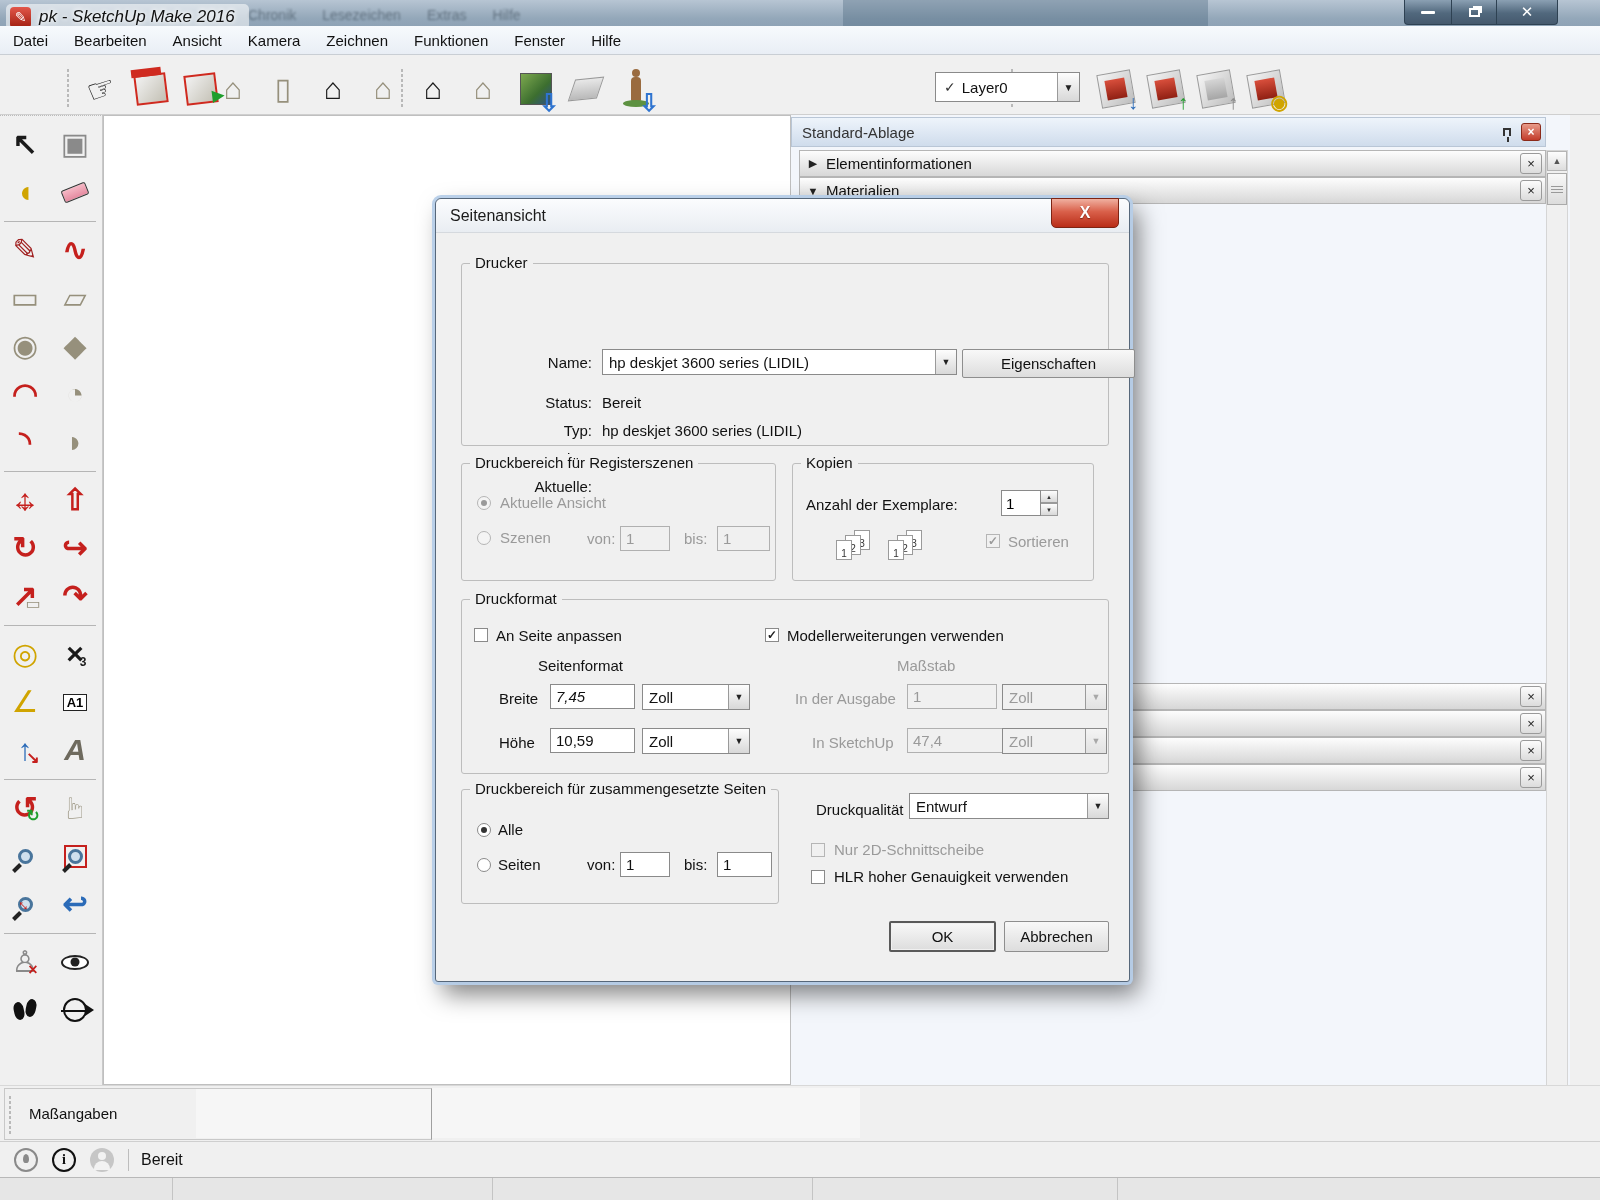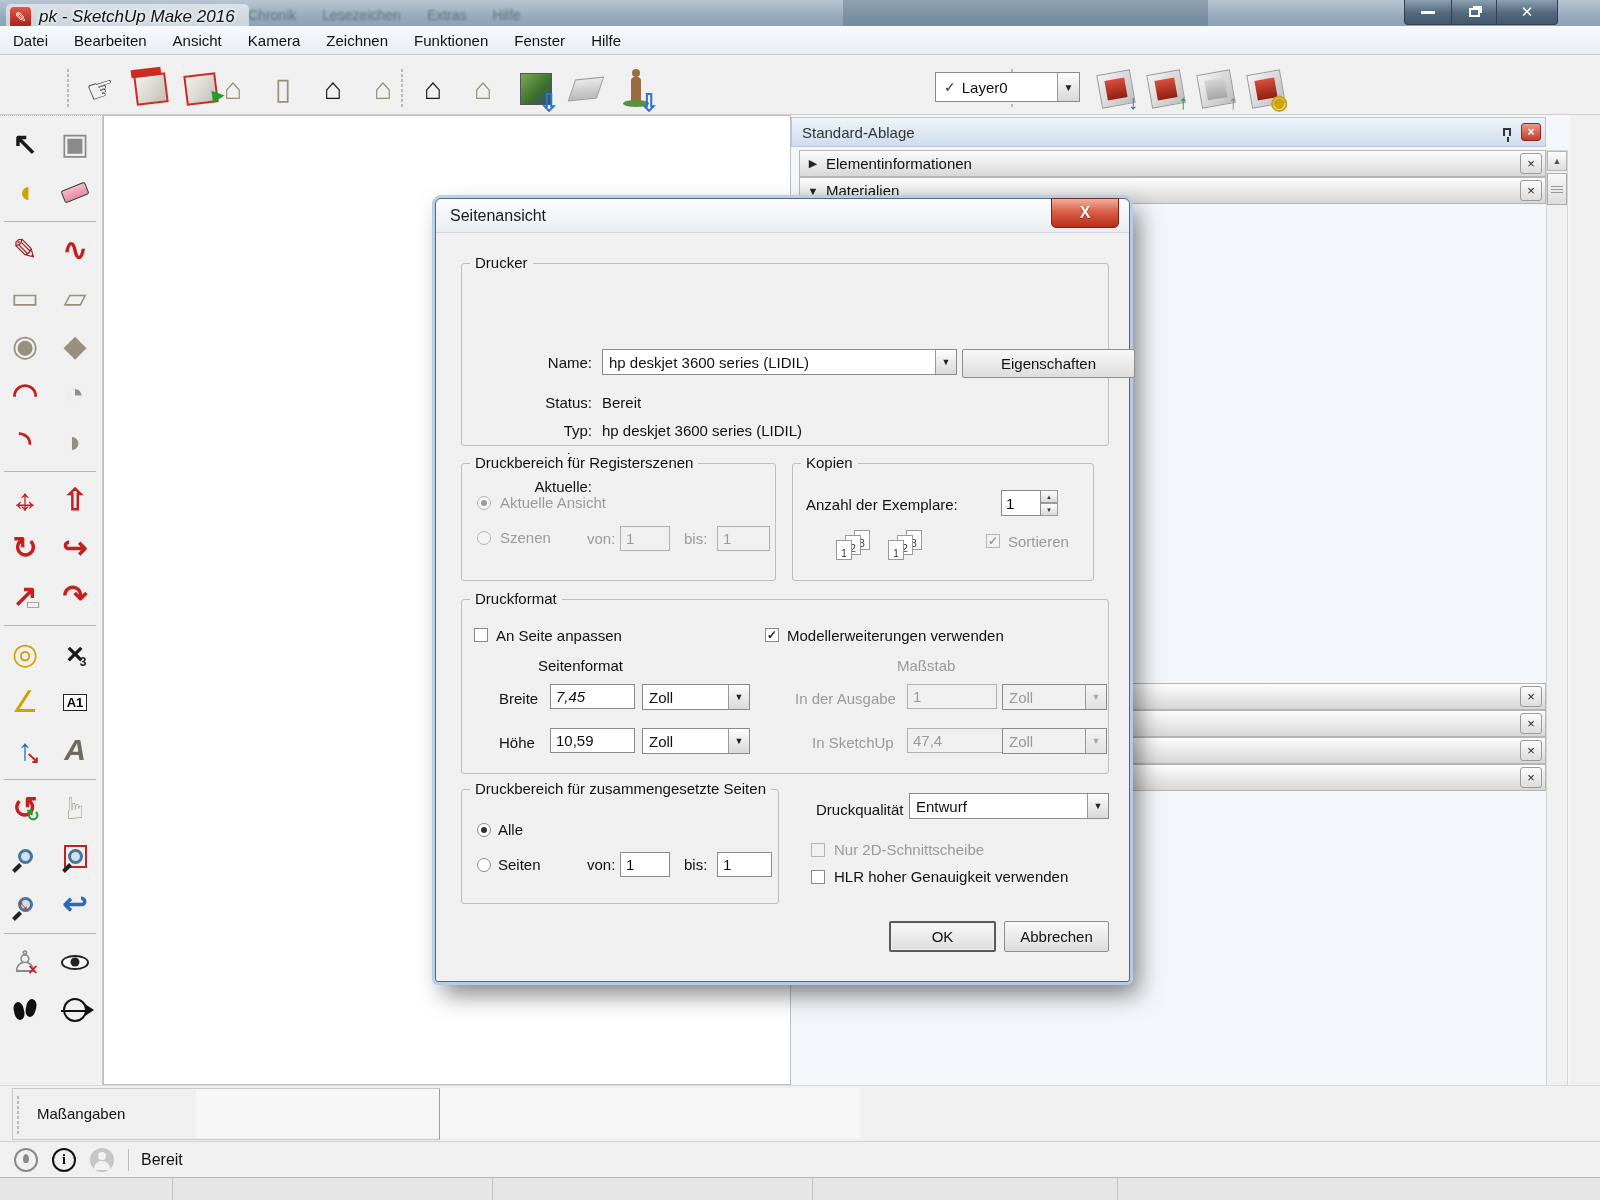--- a/index.html
+++ b/index.html
@@ -167,21 +167,21 @@
   .spin input { width:40px; height:26px; border:1px solid #8a8a8a; font-size:15px; padding:0 4px; font-family:"Liberation Sans",sans-serif; }
   .spin .sb { width:17px; height:26px; display:flex; flex-direction:column; }
   .spin .sb span { flex:1; background:linear-gradient(#fdfdfd,#d8d8d8); border:1px solid #9a9a9a;
     border-left:none; font-size:6px; color:#333; display:flex; align-items:center; justify-content:center; }
   .pagestack { position:absolute; width:44px; height:36px; }
   .pg { position:absolute; width:16px; height:20px; background:#fff; border:1px solid #9a9a9a;
     font-size:10px; color:#333; display:flex; align-items:flex-end; justify-content:center; }
 
   
   .vcb { position:absolute; left:0; top:1085px; width:1600px; height:56px; background:#f0f0f0; border-top:1px solid #d8d8d8; }
-  .vcb-box { position:absolute; left:12px; top:2px; width:428px; height:52px; border:1px solid #c8c8c8; border-right:1px solid #9f9f9f; }
+  .vcb-box { position:absolute; left:4px; top:2px; width:428px; height:52px; border:1px solid #c8c8c8; border-right:1px solid #9f9f9f; }
   .vcb-handle { position:absolute; left:3px; top:6px; width:4px; height:40px;
     background-image:radial-gradient(#b9b9b9 35%, transparent 36%); background-size:4px 5px; }
   .vcb-label { position:absolute; left:24px; top:16px; font-size:15px; color:#111; }
   .vcb-light { position:absolute; left:196px; top:2px; width:664px; height:50px; background:#f6f6f6; }
   .statusbar { position:absolute; left:0; top:1141px; width:1600px; height:36px; background:#f0f0f0; border-top:1px solid #cfcfcf;
     display:flex; align-items:center; }
   .sb-ic { width:24px; height:24px; border-radius:50%; margin-left:14px; position:relative; }
   .sb-geo { border:2px solid #8a8a8a; }
   .sb-geo::after { content:""; position:absolute; left:7px; top:4px; width:6px; height:9px; background:#8a8a8a; border-radius:50% 50% 50% 50%/60% 60% 40% 40%; }
   .sb-info { border:2.5px solid #111; color:#111; font-weight:bold; font-size:14px; display:flex; align-items:center; justify-content:center; font-family:"Liberation Serif",serif; }

